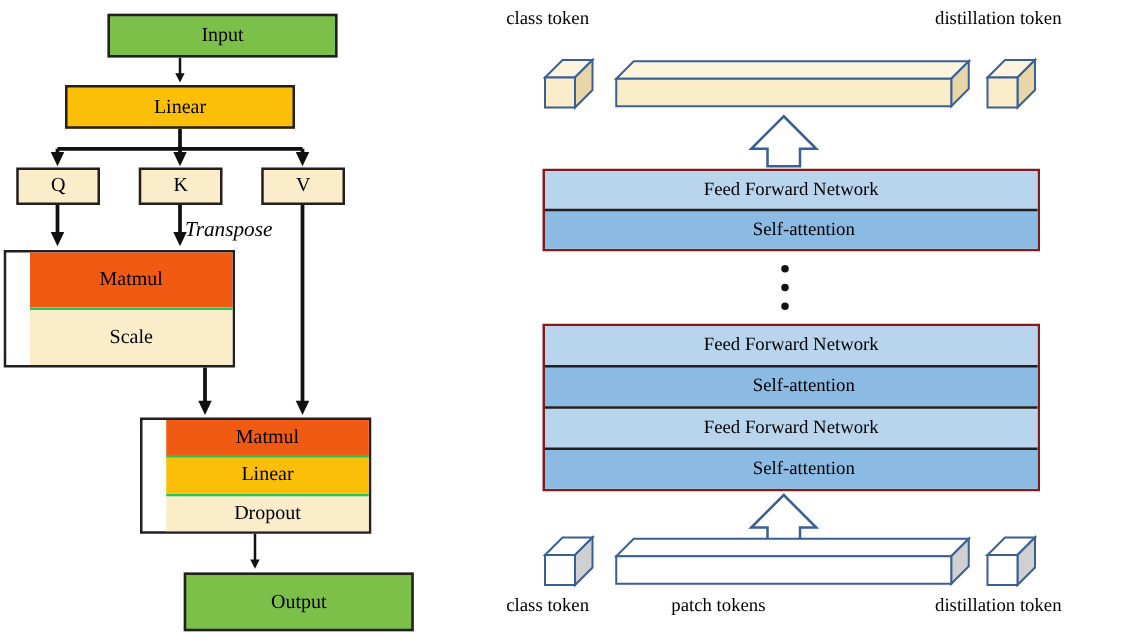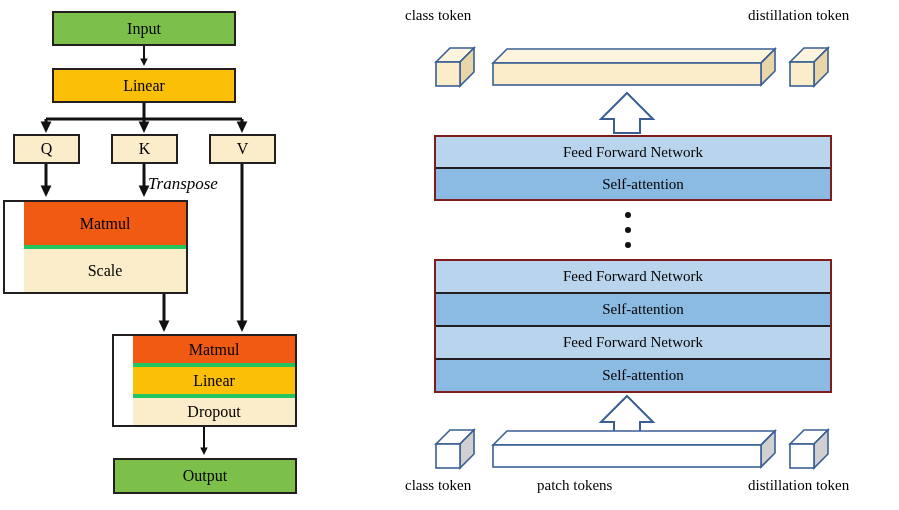--- a/index.html
+++ b/index.html
@@ -3,29 +3,29 @@
 <meta charset="utf-8">
 <style>
   html,body{margin:0;padding:0;background:#ffffff;}
   body{width:899px;height:510px;position:relative;overflow:hidden;
        font-family:"Liberation Serif","DejaVu Serif",serif;color:#000;}
   #canvas{position:absolute;left:0;top:0;width:899px;height:510px;}
 
   .box{position:absolute;box-sizing:border-box;display:flex;align-items:center;
        justify-content:center;border:2px solid #231f20;font-size:16px;line-height:1;
        white-space:nowrap;}
-  .box.green{background:#7cc04a;}
+  .box.green{background:#7cc04a;margin-left:34px;}
   .box.yellow{background:#fbbf07;}
   .box.cream{background:#fbecca;}
 
   .stack{position:absolute;box-sizing:border-box;border:2px solid #231f20;
          display:flex;flex-direction:column;}
   .stack .row{flex:1;display:flex;align-items:center;justify-content:center;
               font-size:16px;white-space:nowrap;box-sizing:border-box;margin-left:19px;}
-  .stack .row + .row{border-top:4px solid #22c55e;}
+  .stack .row + .row{border-top:2px solid #22c55e;}
   .row.orange{background:#f15a13;}
   .row.yellow{background:#fbbf07;}
   .row.cream{background:#fbecca;}
 
   .tblock{position:absolute;box-sizing:border-box;border:2px solid #7f1d1d;
           display:flex;flex-direction:column;}
   .tblock .trow{flex:1;display:flex;align-items:center;justify-content:center;
                 font-size:15px;white-space:nowrap;box-sizing:border-box;}
   .tblock .trow + .trow{border-top:2px solid #231f20;}
   .trow.ffn{background:#b9d5ee;}
@@ -106,21 +106,21 @@
       <span>Matmul</span>
     </div>
     <div class="row yellow">
       <span>Linear</span>
     </div>
     <div class="row cream">
       <span>Dropout</span>
     </div>
   </div>
 
-  <div class="box green" style="left:113px;top:458px;width:184px;height:36px;">
+  <div class="box green" style="left:113px;top:458px;width:184px;height:47px;">
     <span>Output</span>
   </div>
 
   <div class="caption" style="left:405px;top:8px;">class token</div>
   <div class="caption" style="left:748px;top:8px;">distillation token</div>
 
   <svg>
 
     <g>
       <polygon points="436,62 450,48 474,48 460,62" fill="#fdf4dd" stroke="#3a5f95" stroke-width="1.6"></polygon>

